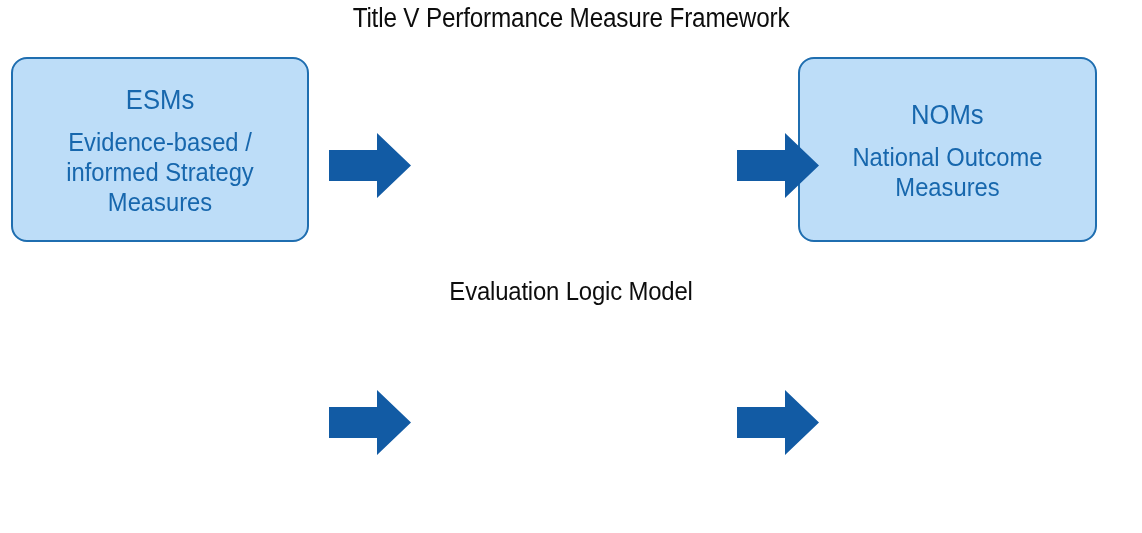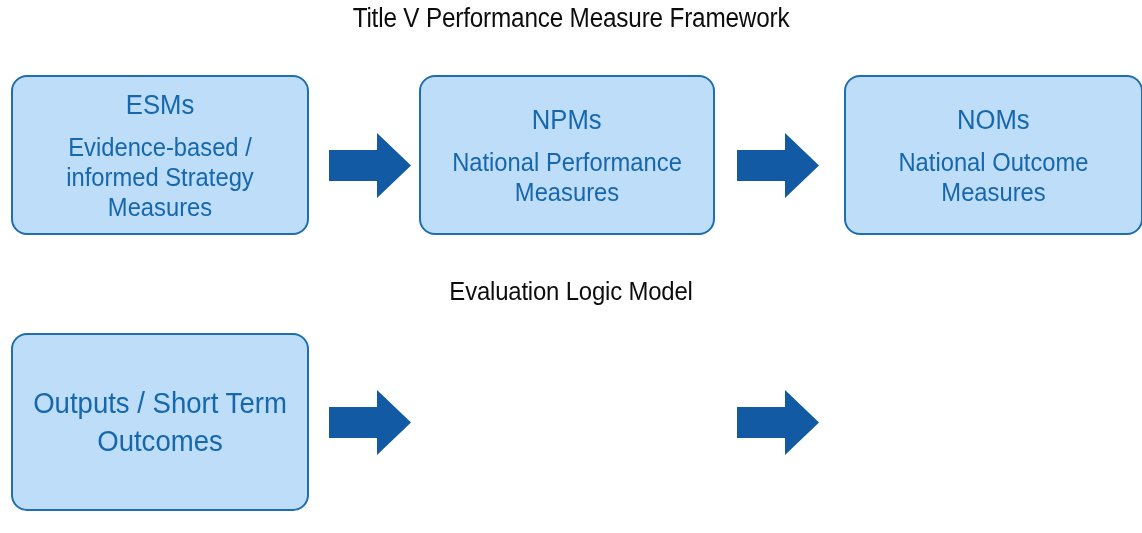--- a/index.html
+++ b/index.html
@@ -71,25 +71,25 @@
     font-size: 25px;
     line-height: 30px;
     transform: scaleX(0.95);
   }
   .box.single .desc {
     font-size: 29px;
     line-height: 38px;
   }
 
   
-  .row-top   { top: 57px;  height: 160px; margin-top: 18px; }
+  .row-top   { top: 57px;  height: 185px; }
   .row-bot   { top: 333px; height: 178px; }
   .col-1     { left: 11px;  width: 298px; }
   .col-2     { left: 419px; width: 296px; }
-  .col-3     { left: 844px; width: 299px; }
+  .col-3     { left: 798px; width: 299px; }
 
   
   .arrow {
     position: absolute;
     display: block;
   }
   .arrow svg { display: block; }
 
   .arrow-t1 { left: 329px; top: 133px; }
   .arrow-t2 { left: 737px; top: 133px; }
@@ -101,47 +101,40 @@
 
 <div id="canvas">
 
   <div class="section-title" id="title-framework">Title V Performance Measure Framework</div>
 
   <div class="box row-top col-1">
     <div class="acronym">ESMs</div>
     <div class="desc">Evidence-based / informed Strategy Measures</div>
   </div>
 
-  <div class="box row-top col-2">
-    <div class="acronym">NPMs</div>
-    <div class="desc">National Performance Measures</div>
-  </div>
 
   <div class="box row-top col-3">
     <div class="acronym">NOMs</div>
     <div class="desc">National Outcome Measures</div>
   </div>
 
   <div class="arrow arrow-t1">
     <svg width="82" height="65" viewBox="0 0 82 65">
       <polygon points="0,17 48,17 48,0 82,32.5 48,65 48,48 0,48" fill="#125ba4"></polygon>
     </svg>
   </div>
 
   <div class="arrow arrow-t2">
     <svg width="82" height="65" viewBox="0 0 82 65">
       <polygon points="0,17 48,17 48,0 82,32.5 48,65 48,48 0,48" fill="#125ba4"></polygon>
     </svg>
   </div>
 
   <div class="section-title" id="title-logic-model">Evaluation Logic Model</div>
 
-  <div class="box single row-bot col-1">
-    <div class="desc">Outputs / Short Term Outcomes</div>
-  </div>
 
 
 
   <div class="arrow arrow-b1">
     <svg width="82" height="65" viewBox="0 0 82 65">
       <polygon points="0,17 48,17 48,0 82,32.5 48,65 48,48 0,48" fill="#125ba4"></polygon>
     </svg>
   </div>
 
   <div class="arrow arrow-b2">

